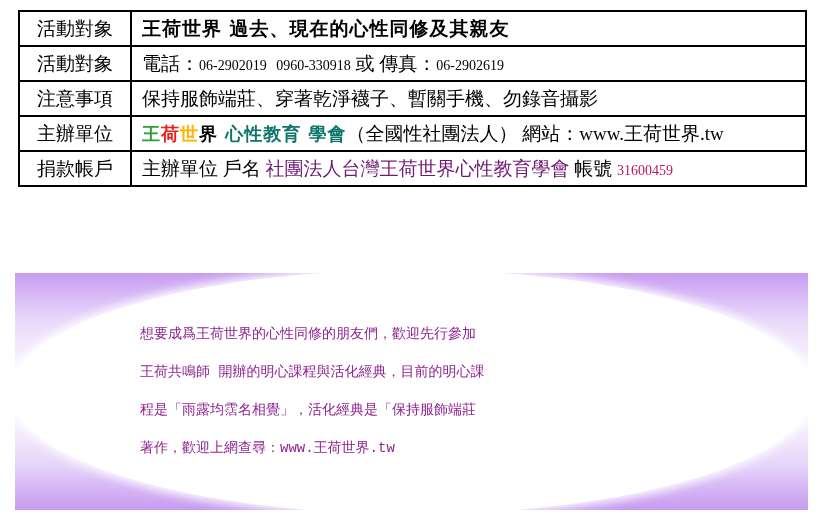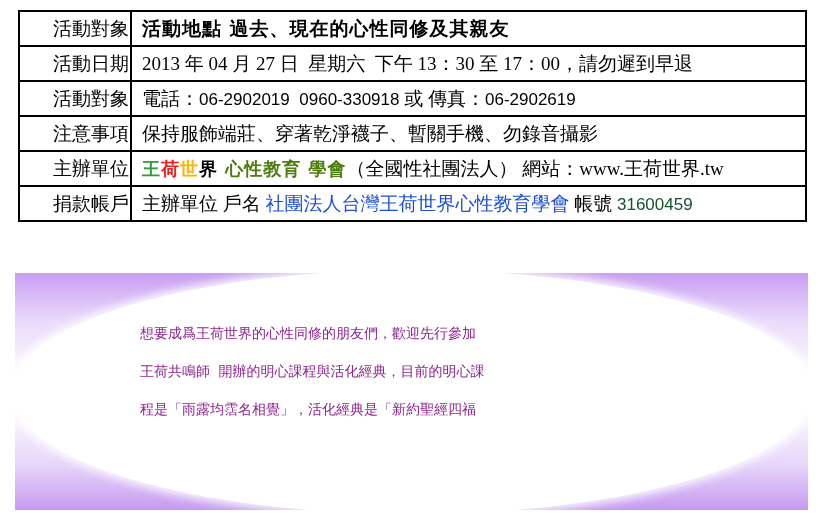--- a/index.html
+++ b/index.html
@@ -10,33 +10,33 @@
   }
   
   .doc-table{
     position:absolute;left:18px;top:10px;
     border-collapse:collapse;table-layout:fixed;
   }
   .doc-table td{
     border:2px solid #000;height:31px;overflow:hidden;
     font-size:19px;color:#000;vertical-align:middle;
   }
-  td.cell-label{width:108px;text-align:right;}
+  td.cell-label{width:108px;text-align:center;}
   td.cell-value{width:662px;padding-left:10px;white-space:pre;}
   .rounded-bold{
     font-family:"DejaVu Sans","Liberation Sans",sans-serif;
     font-weight:bold;font-size:18px;letter-spacing:1px;
   }
-  .num-sans{font-family:Liberation Sans, sans-serif;font-size:17px;}
+  .num-sans{font-family:Liberation Serif, serif;font-size:14px;}
   .c-green{color:#2e9e36;}
   .c-red{color:#ee1c1c;}
   .c-orange{color:#ffb400;}
-  .c-purple{color:#4d7c0f;}
-  .c-orgblue{color:#1d4ed8;}
-  .c-acctblue{color:#14532d;}
+  .c-purple{color:#0f766e;}
+  .c-orgblue{color:#701a75;}
+  .c-acctblue{color:#be185d;}
   
   .banner{
     position:absolute;left:15px;top:273px;width:793px;height:237px;
     background:linear-gradient(180deg,#c99df2 0%,#e9d9fa 20%,#ffffff 46%,#ffffff 54%,#e8d7fa 80%,#c79af0 100%);
     overflow:hidden;
   }
   .banner-ellipse{
     position:absolute;left:50%;top:50%;transform:translate(-50%,-50%);
     width:802px;height:244px;border-radius:50%;background:#ffffff;
     box-shadow:0 0 10px 4px rgba(255,255,255,.9);
@@ -47,25 +47,21 @@
     font-family:Liberation Mono, monospace;
   }
 </style>
 </head>
 <body>
 
 <table class="doc-table">
   <tbody>
       <tr>
     <td class="cell-label">活動對象</td>
-    <td class="cell-value rounded-bold">活動地點 過去、現在的心性同修及其親友</td>
-  </tr>
-  <tr>
-    <td class="cell-label">活動日期</td>
-    <td class="cell-value">2013 年 04 月 27 日  星期六  下午 13：30 至 17：00，請勿遲到早退</td>
+    <td class="cell-value rounded-bold">王荷世界 過去、現在的心性同修及其親友</td>
   </tr>
   <tr>
     <td class="cell-label">活動對象</td>
     <td class="cell-value"><span>電話：</span><span class="num-sans">06-2902019</span><span>  </span><span class="num-sans">0960-330918</span><span> 或 </span><span>傳真：</span><span class="num-sans">06-2902619</span></td>
   </tr>
   <tr>
     <td class="cell-label">注意事項</td>
     <td class="cell-value">保持服飾端莊、穿著乾淨襪子、暫關手機、勿錄音攝影</td>
   </tr>
   <tr>
@@ -77,15 +73,16 @@
     <td class="cell-value"><span>主辦單位 戶名 </span><span class="c-orgblue">社團法人台灣王荷世界心性教育學會</span><span> 帳號 </span><span class="num-sans c-acctblue">31600459</span></td>
   </tr>
 </tbody>
   </table>
 
 <div class="banner">
   <div class="banner-ellipse"></div>
   <div class="banner-text">
     <div>想要成爲王荷世界的心性同修的朋友們，歡迎先行參加</div>
     <div>王荷共鳴師 開辦的明心課程與活化經典，目前的明心課</div>
-    <div>程是「雨露均霑名相覺」，活化經典是「新約聖經四福</div>
+    <div>程是「雨露均霑名相覺」，活化經典是「保持服飾端莊</div>
+    <div>著作，歡迎上網查尋：www.王荷世界.tw</div>
   </div>
 </div>
 
 </body></html>

